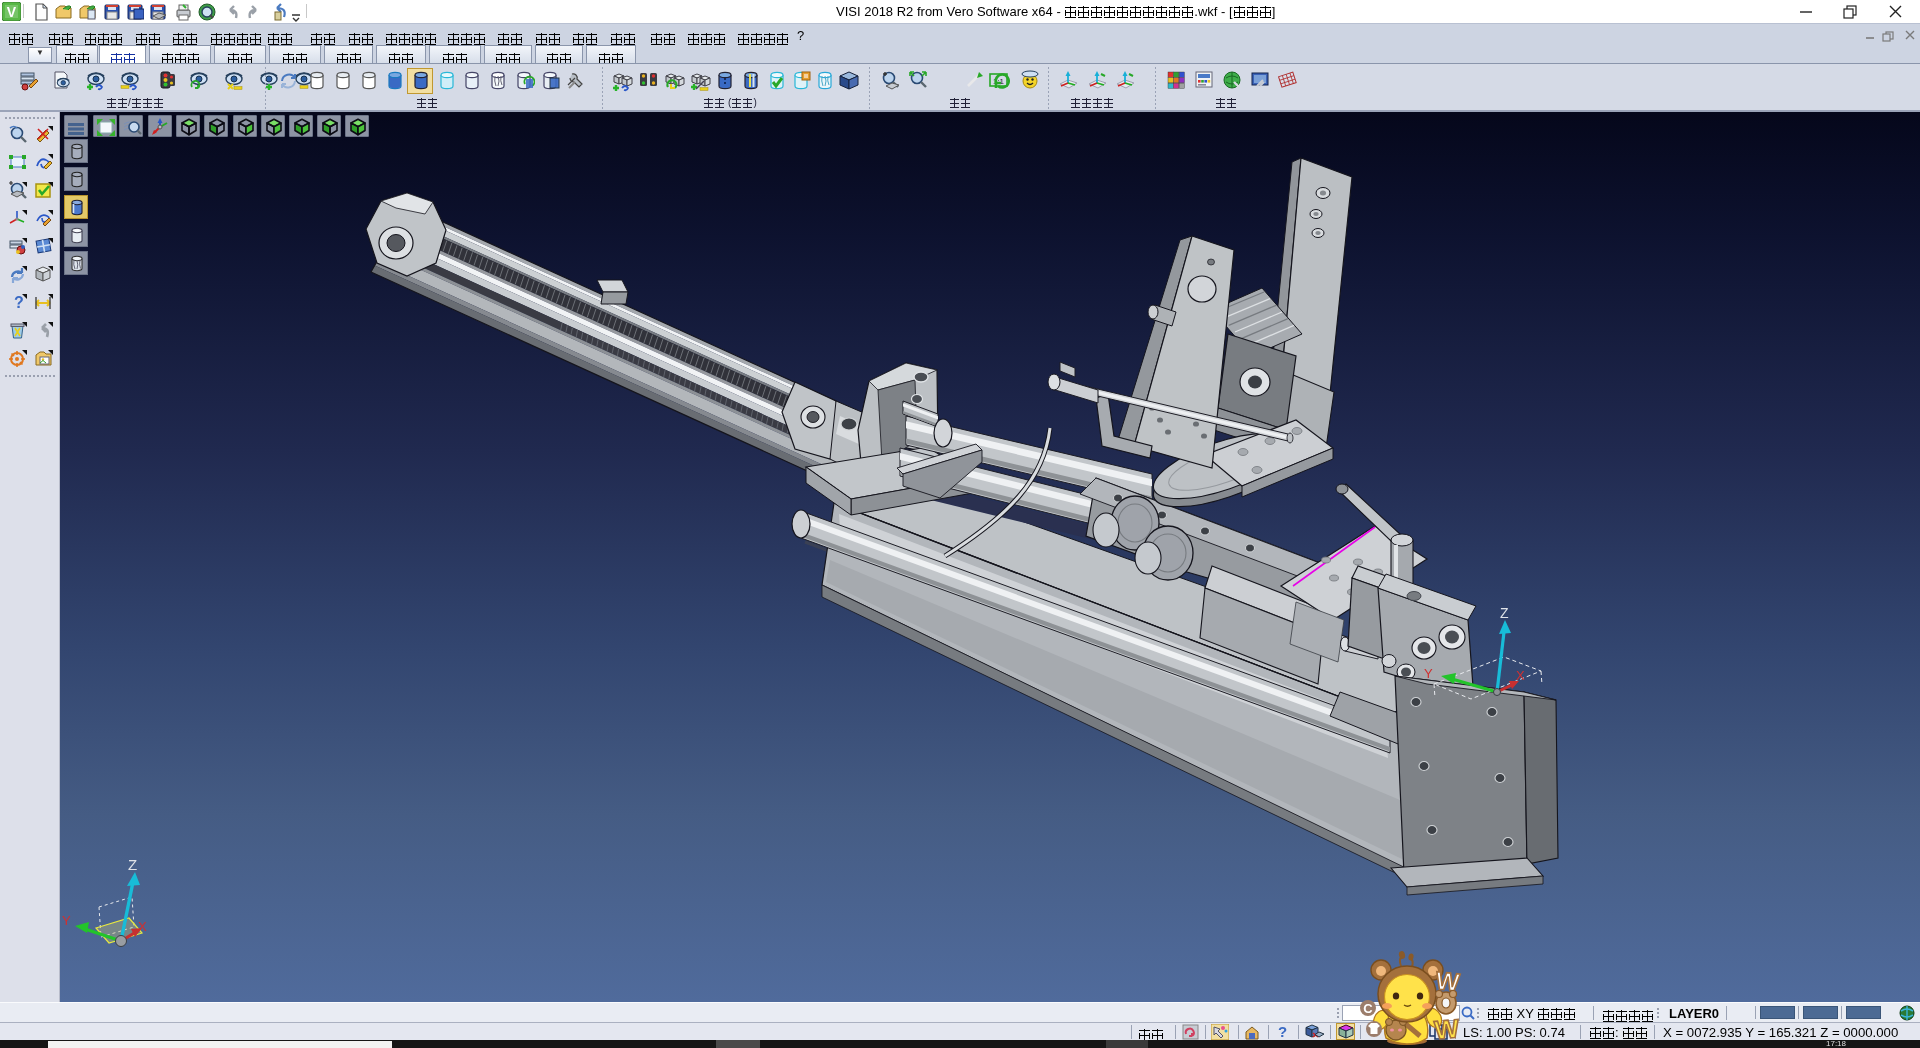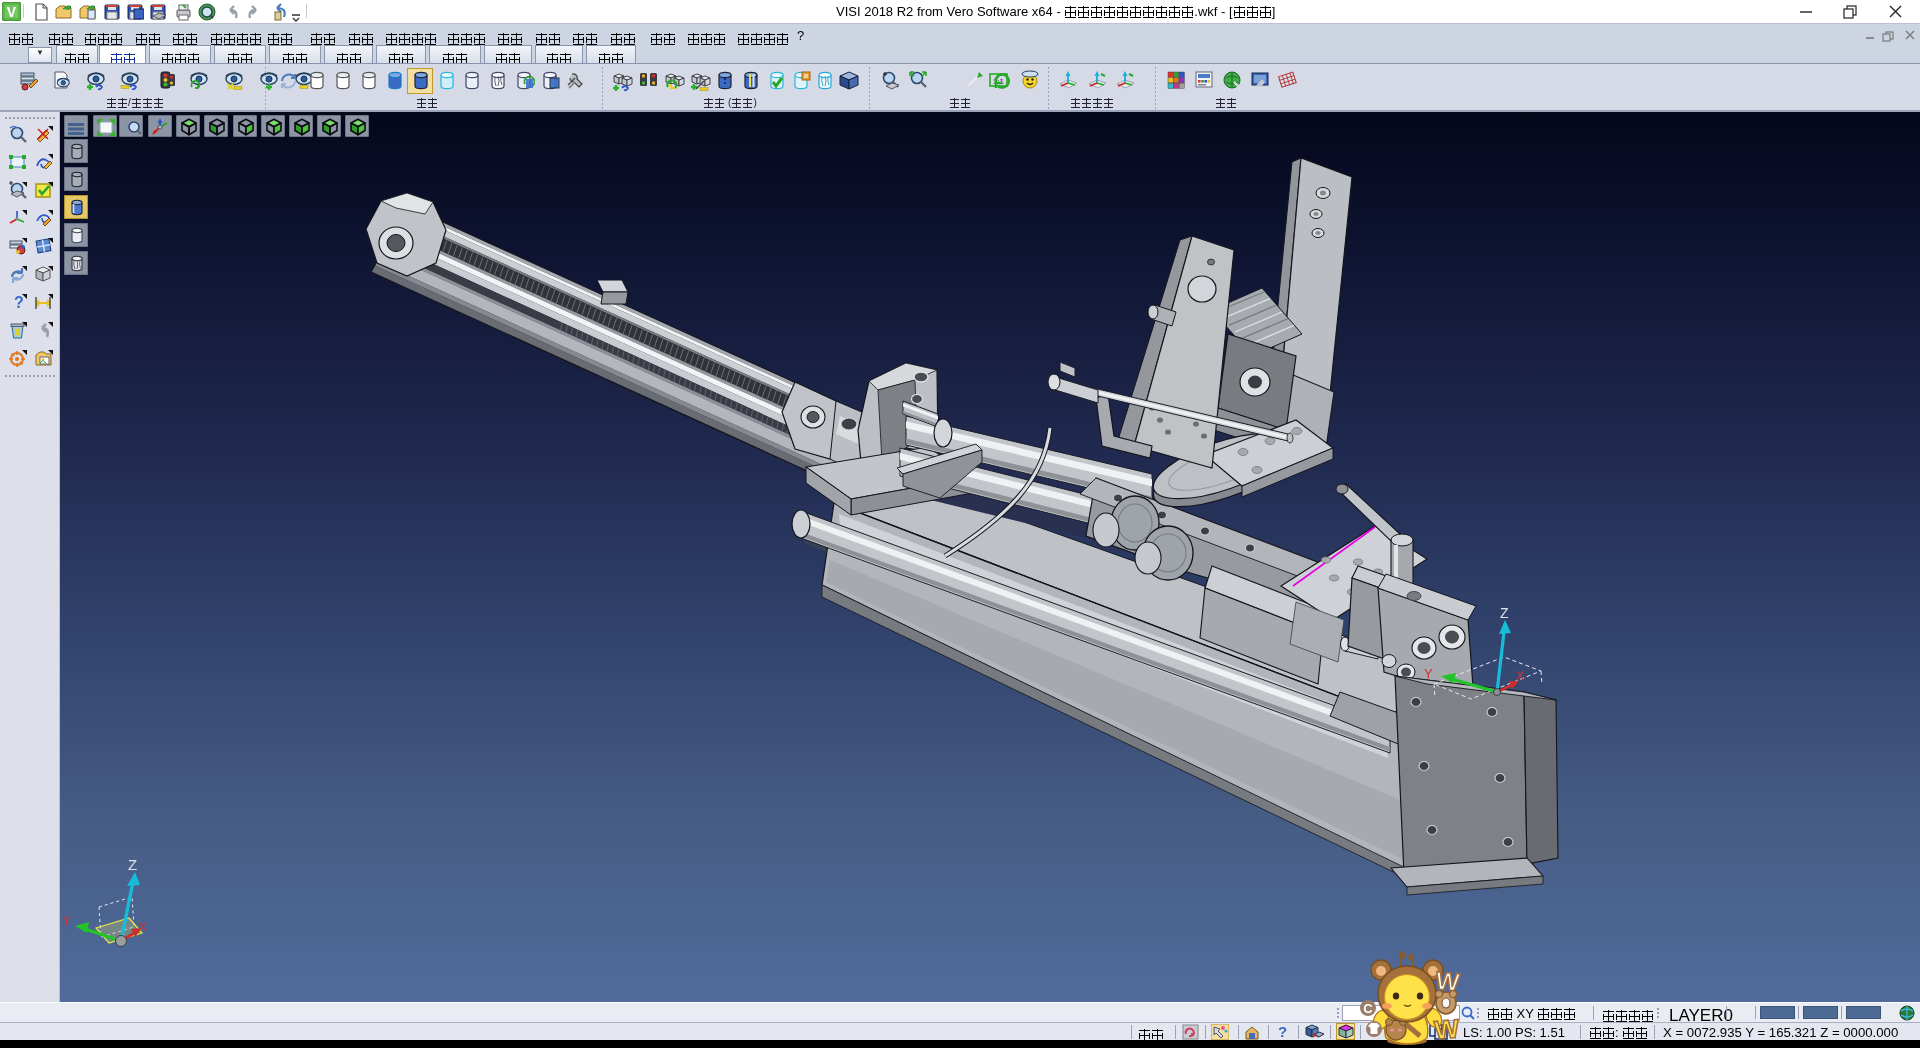--- a/index.html
+++ b/index.html
@@ -1056,21 +1056,21 @@
       <div class="abs" style="left:1342px;top:2px;width:118px;height:16px;background:#fff;border:1px solid #9aa2b4"></div>
       <div class="abs" style="left:1461px;top:3px"><svg width="15" height="15" viewBox="0 0 15 15" style="">
           <circle cx="6" cy="6" r="4.5" fill="none" stroke="#3a6ac4" stroke-width="1.8"></circle>
           <line x1="9.5" y1="9.5" x2="13" y2="13" stroke="#3a6ac4" stroke-width="2"></line>
         </svg></div>
       <div class="abs grip" style="left:1476px;top:4px;width:5px;height:13px"></div>
       <div class="abs" style="left:1487px;top:3px;font-size:13px;color:#000"><i class="c"></i><i class="c"></i> XY <i class="c"></i><i class="c"></i><i class="c"></i></div>
       <div class="abs" style="left:1593px;top:3px;width:1px;height:14px;background:#9aa2b4"></div>
       <div class="abs" style="left:1602px;top:3px;color:#000"><i class="c"></i><i class="c"></i><i class="c"></i><i class="c"></i></div>
       <div class="abs grip" style="left:1656px;top:4px;width:5px;height:13px"></div>
-      <div class="abs" style="left:1669px;top:3px;font-size:17px;font-weight:normal;color:#000">LAYER0</div>
+      <div class="abs" style="left:1669px;top:3px;font-size:13px;font-weight:bold;color:#000">LAYER0</div>
       <div class="abs" style="left:1726px;top:3px;width:1px;height:14px;background:#9aa2b4"></div>
       <div class="abs" style="left:1760px;top:3px;width:35px;height:13px;background:#4c6a94;border:1px solid #3a5578"></div>
       <div class="abs" style="left:1755px;top:3px;width:1px;height:13px;background:#9aa2b4"></div>
       <div class="abs" style="left:1803px;top:3px;width:35px;height:13px;background:#4c6a94;border:1px solid #3a5578"></div>
       <div class="abs" style="left:1798px;top:3px;width:1px;height:13px;background:#9aa2b4"></div>
       <div class="abs" style="left:1846px;top:3px;width:35px;height:13px;background:#4c6a94;border:1px solid #3a5578"></div>
       <div class="abs" style="left:1841px;top:3px;width:1px;height:13px;background:#9aa2b4"></div>
       <div class="abs" style="left:1899px;top:2px"><svg width="16" height="16" viewBox="0 0 16 16" style="">
           <circle cx="8" cy="8" r="7" fill="#2a7a34" stroke="#0a3a10"></circle>
           <path d="M2 6 q6 -4 12 0 M2 10 q6 4 12 0" stroke="#3ab4d8" fill="none" stroke-width="1.6"></path>
@@ -1115,25 +1115,31 @@
       <div class="abs" style="left:1337px;top:1px"><svg width="18" height="16" viewBox="0 0 18 16" style="">
           <polygon points="9,1 16,4 9,7 2,4" fill="#d838e8" stroke="#402"></polygon>
           <polygon points="2,4 9,7 9,14 2,11" fill="#88b098" stroke="#234"></polygon>
           <polygon points="16,4 9,7 9,14 16,11" fill="#a8c8b8" stroke="#234"></polygon>
         </svg></div>
       <div class="abs" style="left:1429px;top:1px"><svg width="20" height="16" viewBox="0 0 20 16" style="">
           <rect x="1" y="1" width="12" height="11" fill="none" stroke="#223a6a" stroke-width="1.6"></rect>
           <rect x="6" y="5" width="12" height="10" fill="#e4e7f0" stroke="#223a6a" stroke-width="1.6"></rect>
           <line x1="12" y1="5" x2="12" y2="15" stroke="#223a6a" stroke-width="1.4"></line>
         </svg></div>
-      <div class="abs" style="left:1463px;top:2px;font-size:13px;color:#000">LS: 1.00 PS: 1.51</div>
+      <div class="abs" style="left:1463px;top:2px;font-size:13px;color:#000">LS: 1.00 PS: 0.74</div>
       <div class="abs" style="left:1580px;top:2px;width:1px;height:14px;background:#9aa2b4"></div>
       <div class="abs" style="left:1589px;top:2px;color:#000;font-size:13px"><i class="c"></i><i class="c"></i>: <i class="c"></i><i class="c"></i></div>
       <div class="abs" style="left:1654px;top:2px;width:1px;height:14px;background:#9aa2b4"></div>
       <div class="abs" style="left:1663px;top:2px;font-size:13.2px;color:#000">X = 0072.935 Y = 165.321 Z = 0000.000</div>
+    </div>
+    <div id="task" class="abs">
+      <div class="abs" style="left:48px;top:1px;width:344px;height:7px;background:#f2f2f2"></div>
+      <div class="abs" style="left:716px;top:0px;width:44px;height:8px;background:#4a4a4a"></div>
+      <div class="abs" style="left:1106px;top:0px;width:42px;height:8px;background:#3a3a3a"></div>
+      <div class="abs" style="left:1826px;top:-1px;font-size:8px;color:#ddd">17:18</div>
     </div>
     <svg class="abs" style="left:1320px;top:940px;z-index:60" width="160" height="108" viewBox="1320 940 160 108">
       <ellipse cx="1407.0" cy="1041.0" rx="20.0" ry="4.0" fill="#c8813f" opacity="0.8"></ellipse>
       <path d="M1390 1012 q-8 14 -4 26 q10 6 21 6 q12 0 20 -6 q3 -14 -5 -26 z" fill="#ffdf3e" stroke="#b07820" stroke-width="1.5"></path>
       <ellipse cx="1381.0" cy="1020.0" rx="7.0" ry="10.0" fill="#ffdf3e" stroke="#b07820" stroke-width="1.3" transform="rotate(20 1381 1020)"></ellipse>
       <ellipse cx="1434.0" cy="1018.0" rx="7.0" ry="10.0" fill="#ffdf3e" stroke="#b07820" stroke-width="1.3" transform="rotate(-25 1434 1018)"></ellipse>
       <path d="M1394 1014 L1420 1036" stroke="#a4703c" stroke-width="5" fill="none"></path>
       <ellipse cx="1396.0" cy="1030.0" rx="10.0" ry="10.0" fill="#b5854e" stroke="#7a5424" stroke-width="1.3"></ellipse>
       <ellipse cx="1389.0" cy="1022.0" rx="3.5" ry="3.5" fill="#b5854e" stroke="#7a5424" stroke-width="1"></ellipse>
       <ellipse cx="1403.0" cy="1022.0" rx="3.5" ry="3.5" fill="#b5854e" stroke="#7a5424" stroke-width="1"></ellipse>

